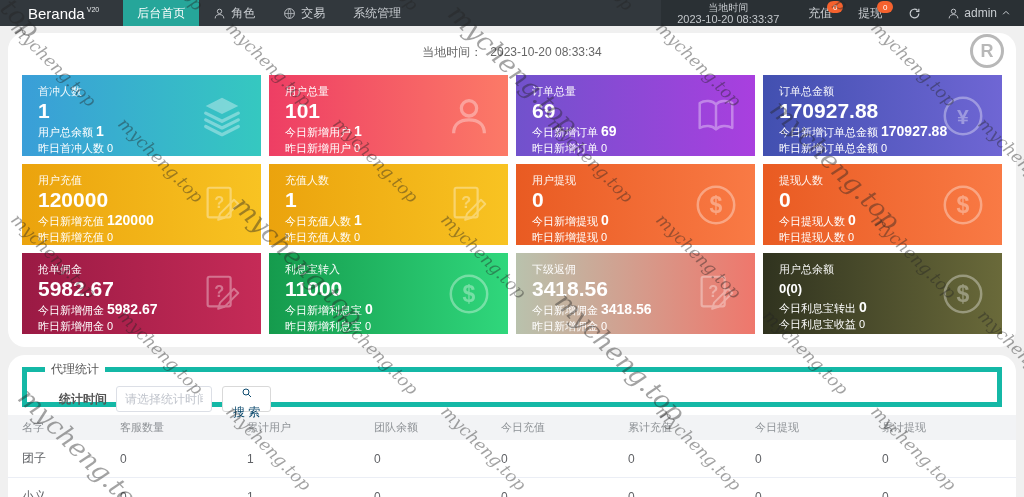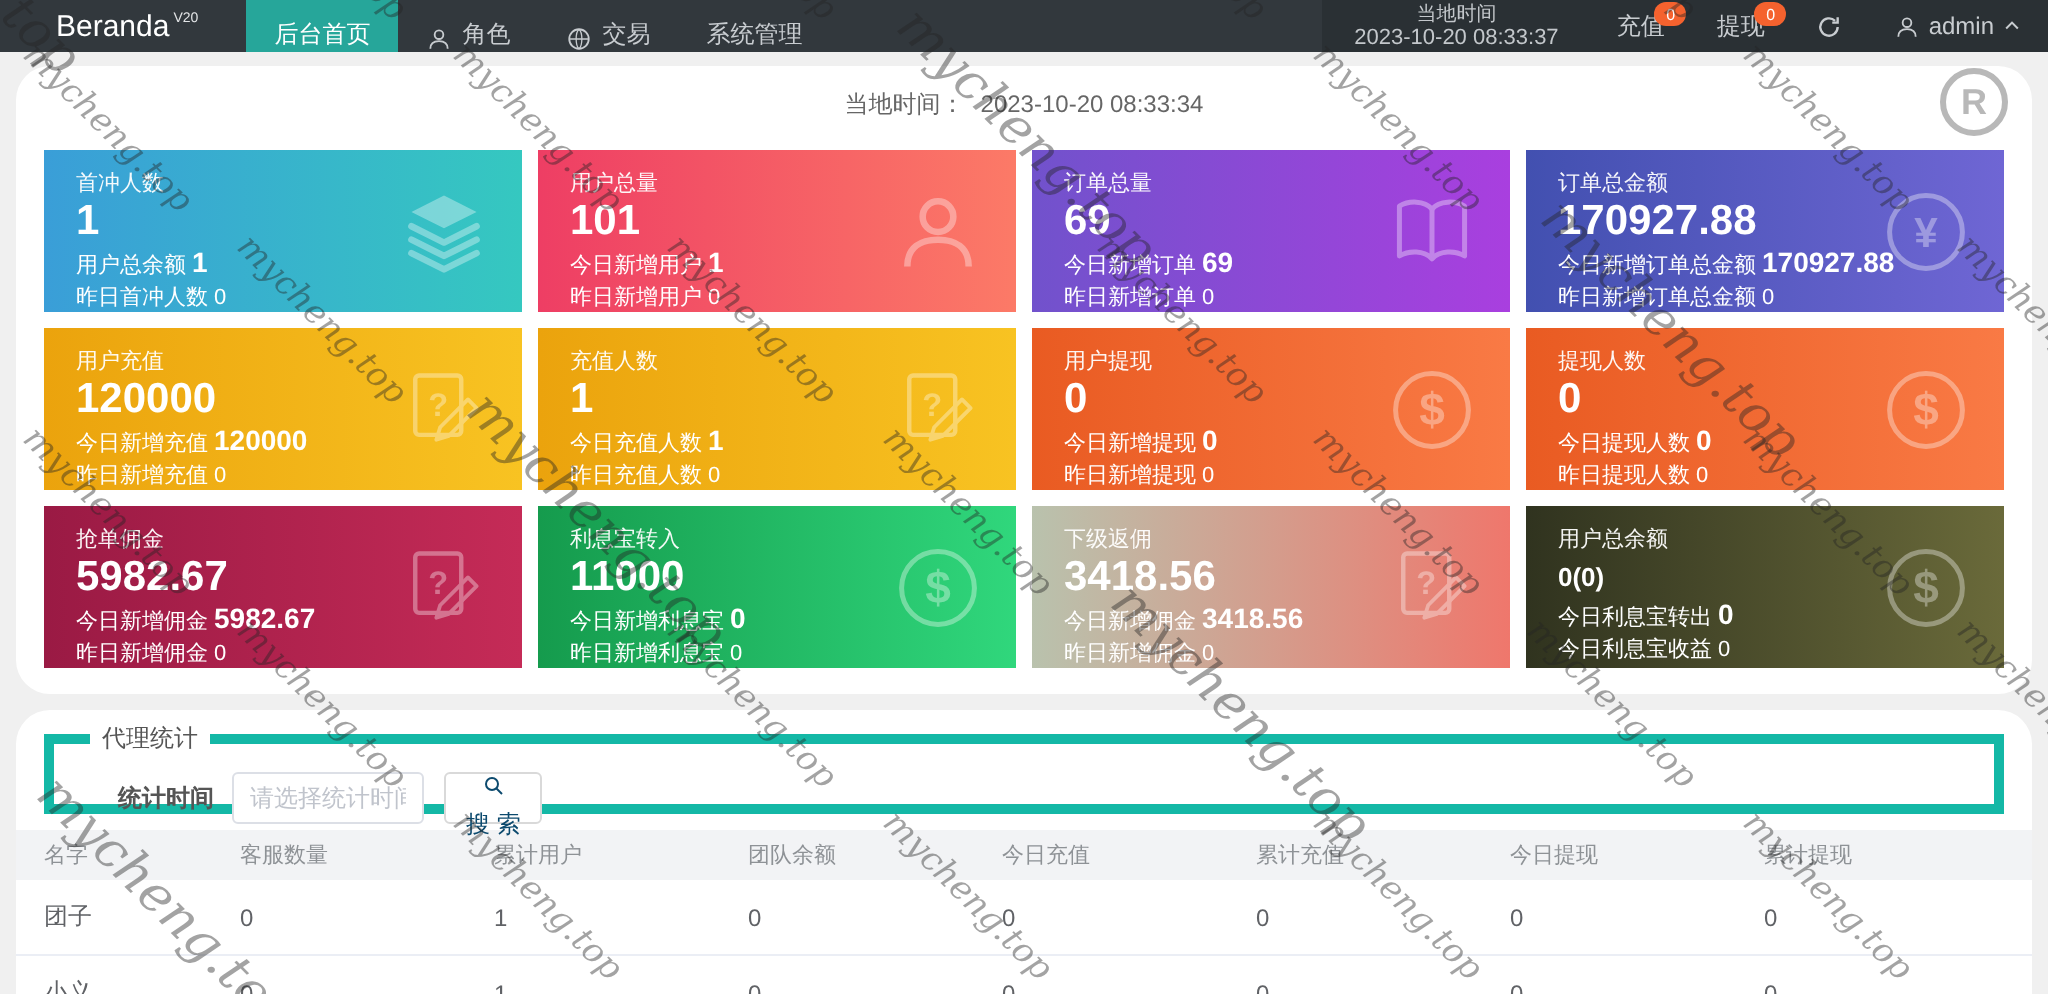--- a/index.html
+++ b/index.html
@@ -7,21 +7,21 @@
     width:1024px;height:497px;overflow:hidden;position:relative;
     background:#f0f0f0;font-family:"Liberation Sans",sans-serif;
     -webkit-font-smoothing:antialiased;
   }
   
   .navbar{height:26px;background:#32383d;display:flex;align-items:stretch;
     color:#c8ccd0;font-size:12px;position:relative;z-index:2;}
   .logo{color:#fff;font-size:15px;padding:0 24px 0 28px;display:flex;align-items:center;}
   .logo sup{font-size:7px;margin-left:2px;transform:translateY(-4px);color:#e3e5e7;}
   .menu{display:flex;}
-  .menu-item{padding:0 14px;display:flex;align-items:flex-end;gap:5px;cursor:pointer;}
+  .menu-item{padding:0 14px;display:flex;align-items:center;gap:5px;cursor:pointer;}
   .menu-item.active{background:#26a69a;color:#fff;}
   .nav-right{margin-left:auto;display:flex;align-items:stretch;background:rgba(0,0,0,.14);}
   .nav-time{text-align:center;padding:2px 16px 0;font-size:10px;line-height:11px;color:#c3c7cb;}
   .nav-time .t2{font-size:11px;margin-top:1px;}
   .nav-link{padding:0 13px;position:relative;display:flex;align-items:center;gap:4px;cursor:pointer;}
   .badge{position:absolute;top:1px;right:2px;background:#f5622e;color:#fff;font-size:8px;
     min-width:12px;height:12px;border-radius:7px;display:flex;align-items:center;justify-content:center;padding:0 2px;}
   .ic{display:inline-flex;}
   .ic svg{width:13px;height:13px;display:block;}
   .ic.small svg{width:10px;height:10px;}

